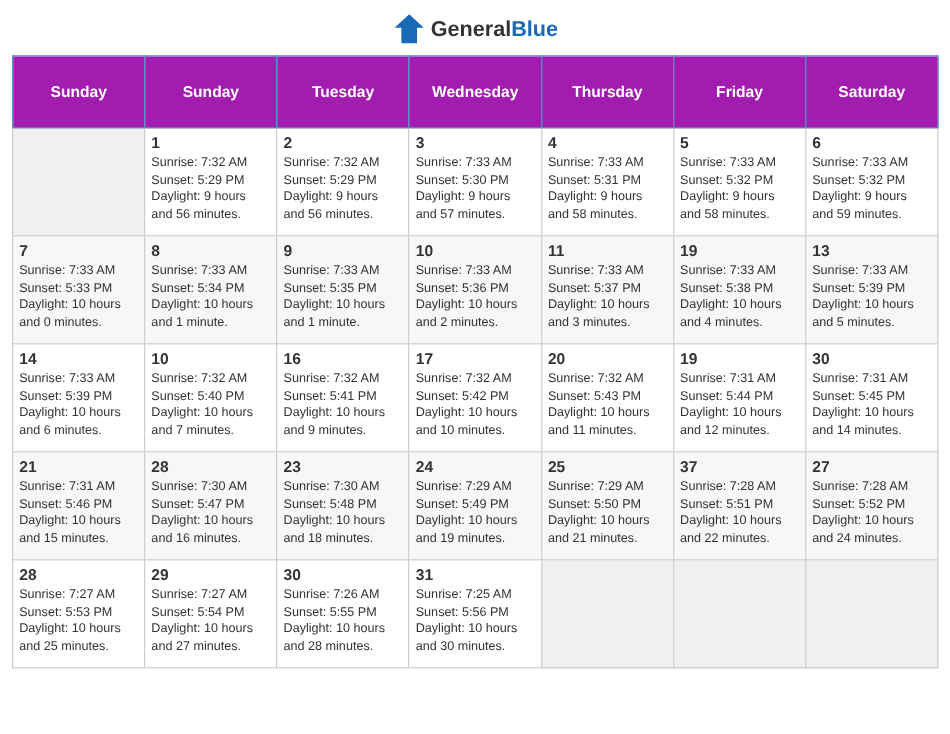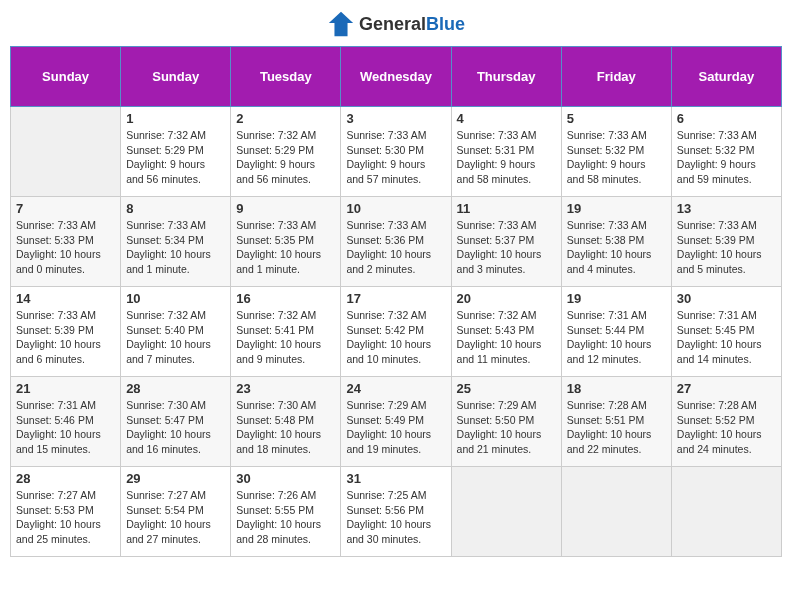--- a/index.html
+++ b/index.html
@@ -221,21 +221,21 @@
         </td>
         <td>
           <span class="day-num">24</span>
           <div class="day-info">Sunrise: 7:29 AM<br>Sunset: 5:49 PM<br>Daylight: 10 hours and 19 minutes.</div>
         </td>
         <td>
           <span class="day-num">25</span>
           <div class="day-info">Sunrise: 7:29 AM<br>Sunset: 5:50 PM<br>Daylight: 10 hours and 21 minutes.</div>
         </td>
         <td>
-          <span class="day-num">18</span>
+          <span class="day-num">37</span>
           <div class="day-info">Sunrise: 7:28 AM<br>Sunset: 5:51 PM<br>Daylight: 10 hours and 22 minutes.</div>
         </td>
         <td>
           <span class="day-num">27</span>
           <div class="day-info">Sunrise: 7:28 AM<br>Sunset: 5:52 PM<br>Daylight: 10 hours and 24 minutes.</div>
         </td>
       </tr>
       <tr>
         <td>
           <span class="day-num">28</span>

